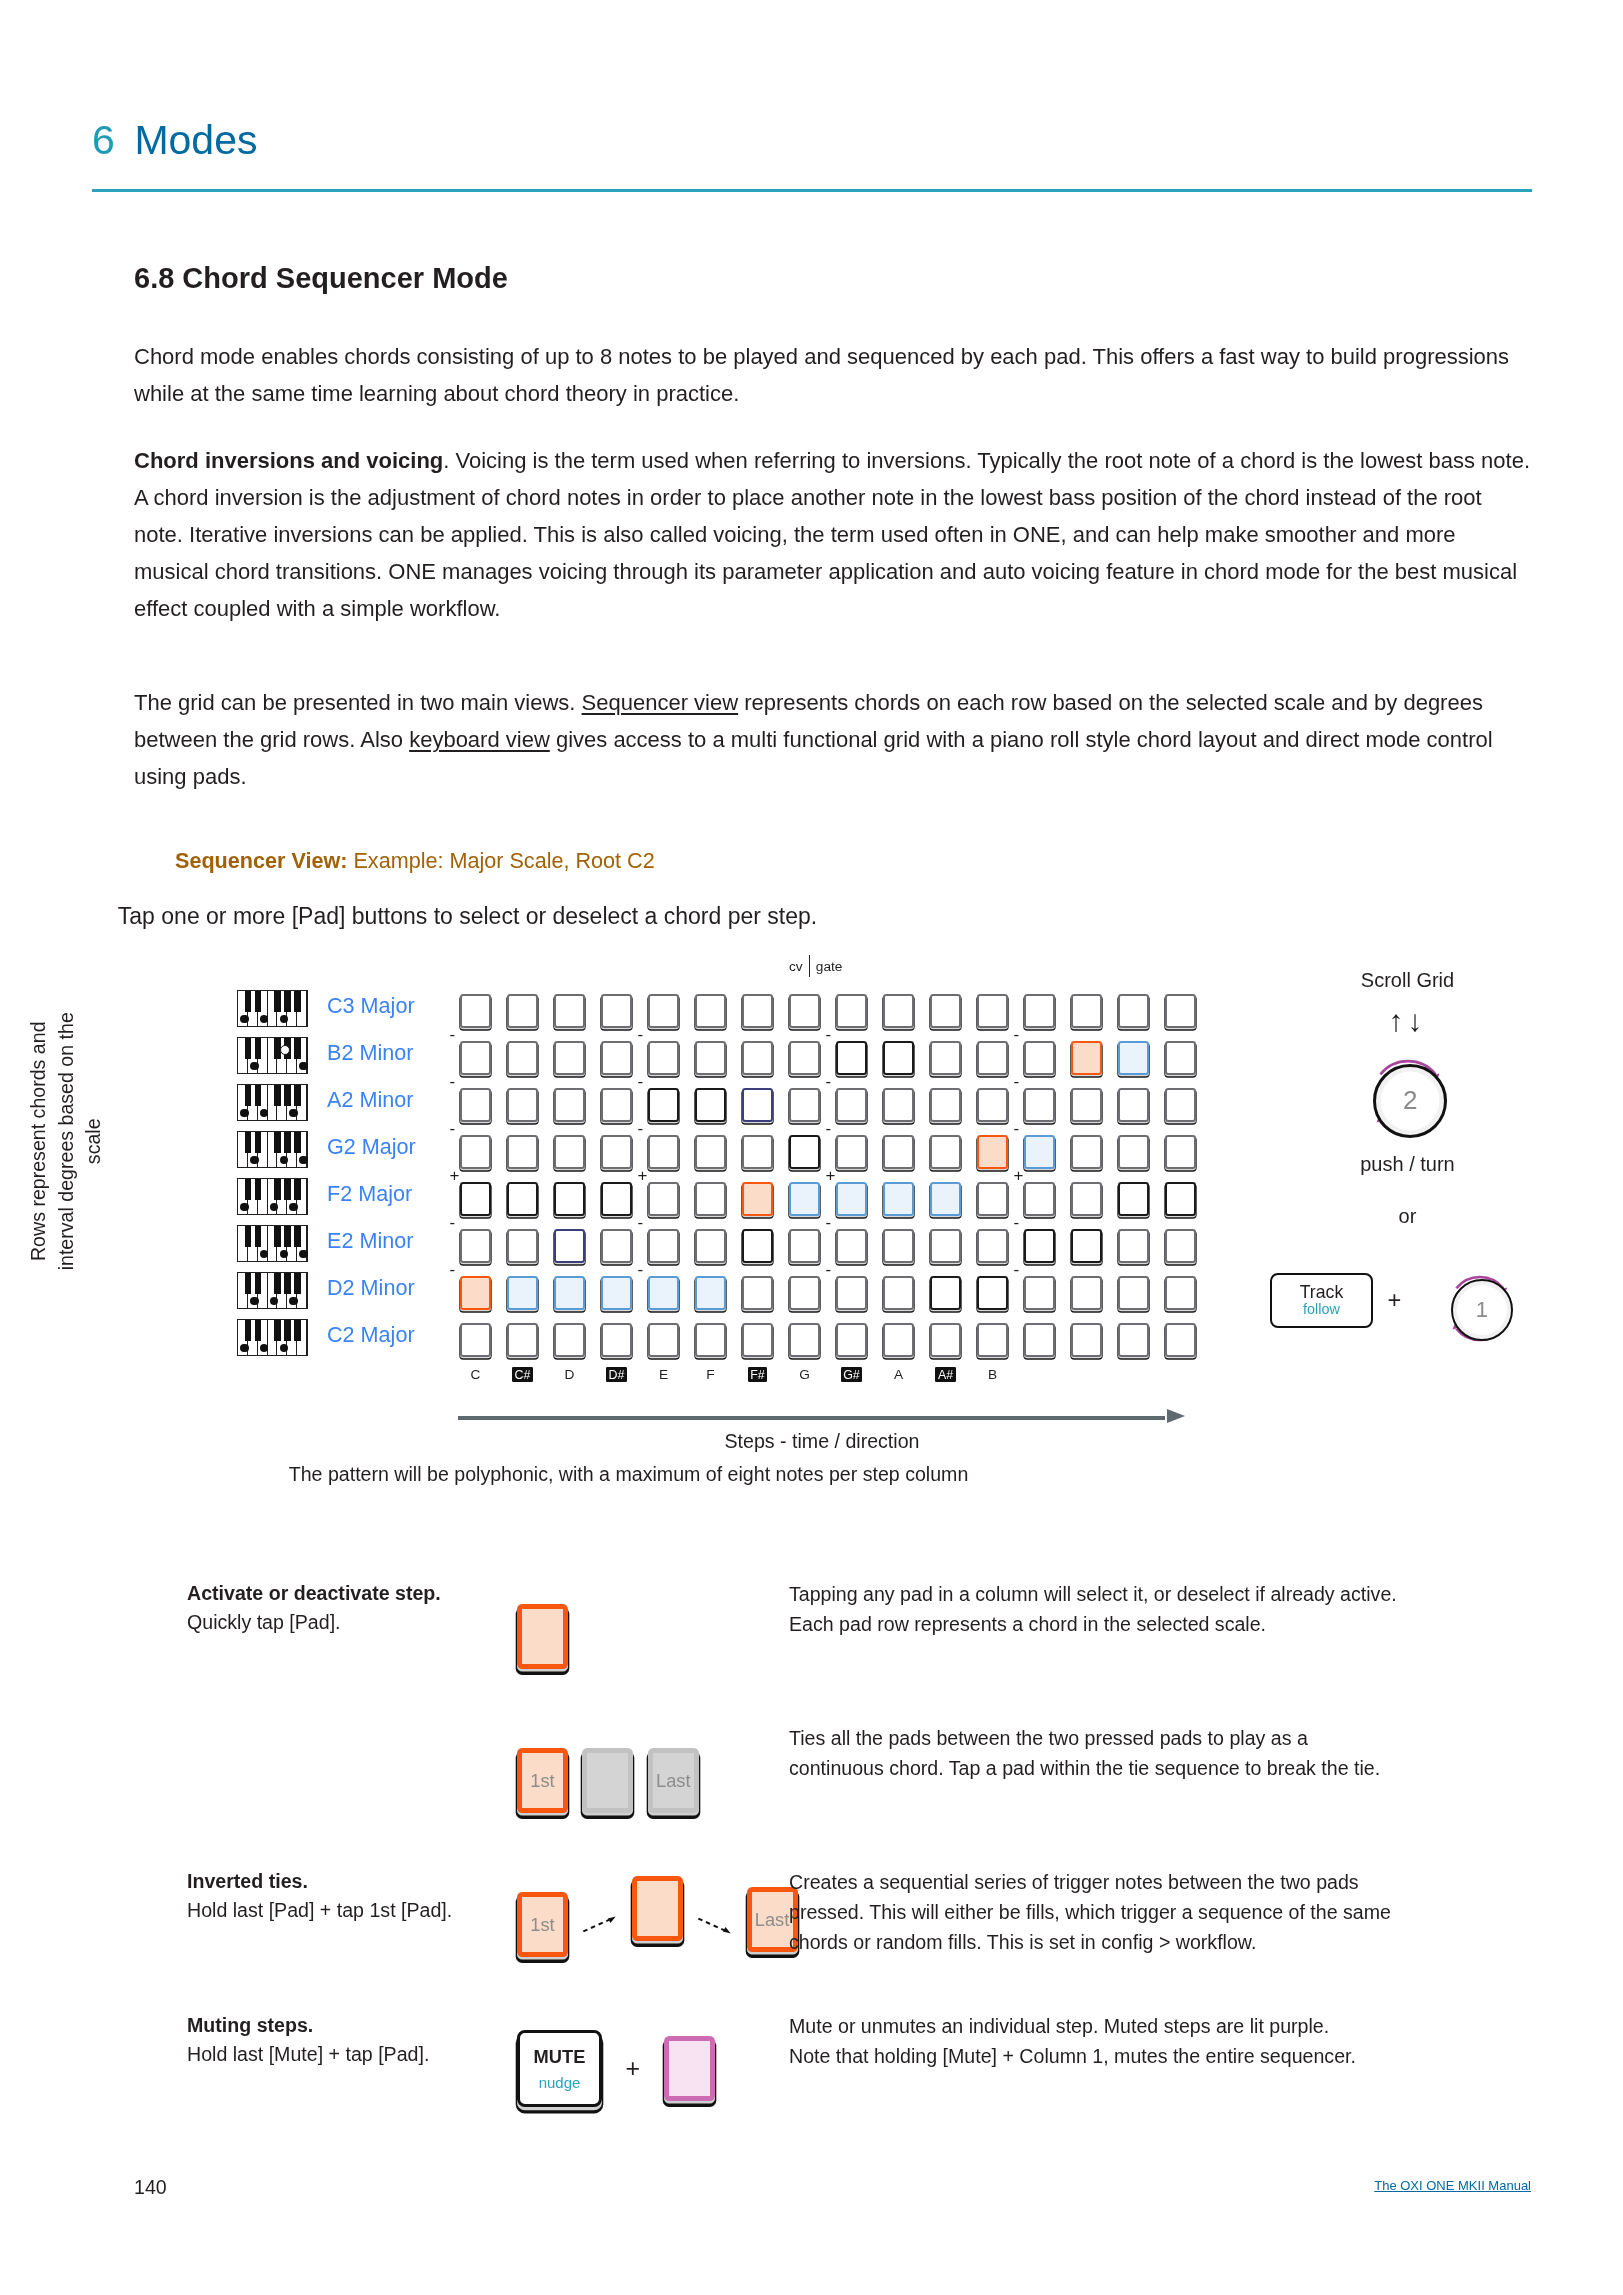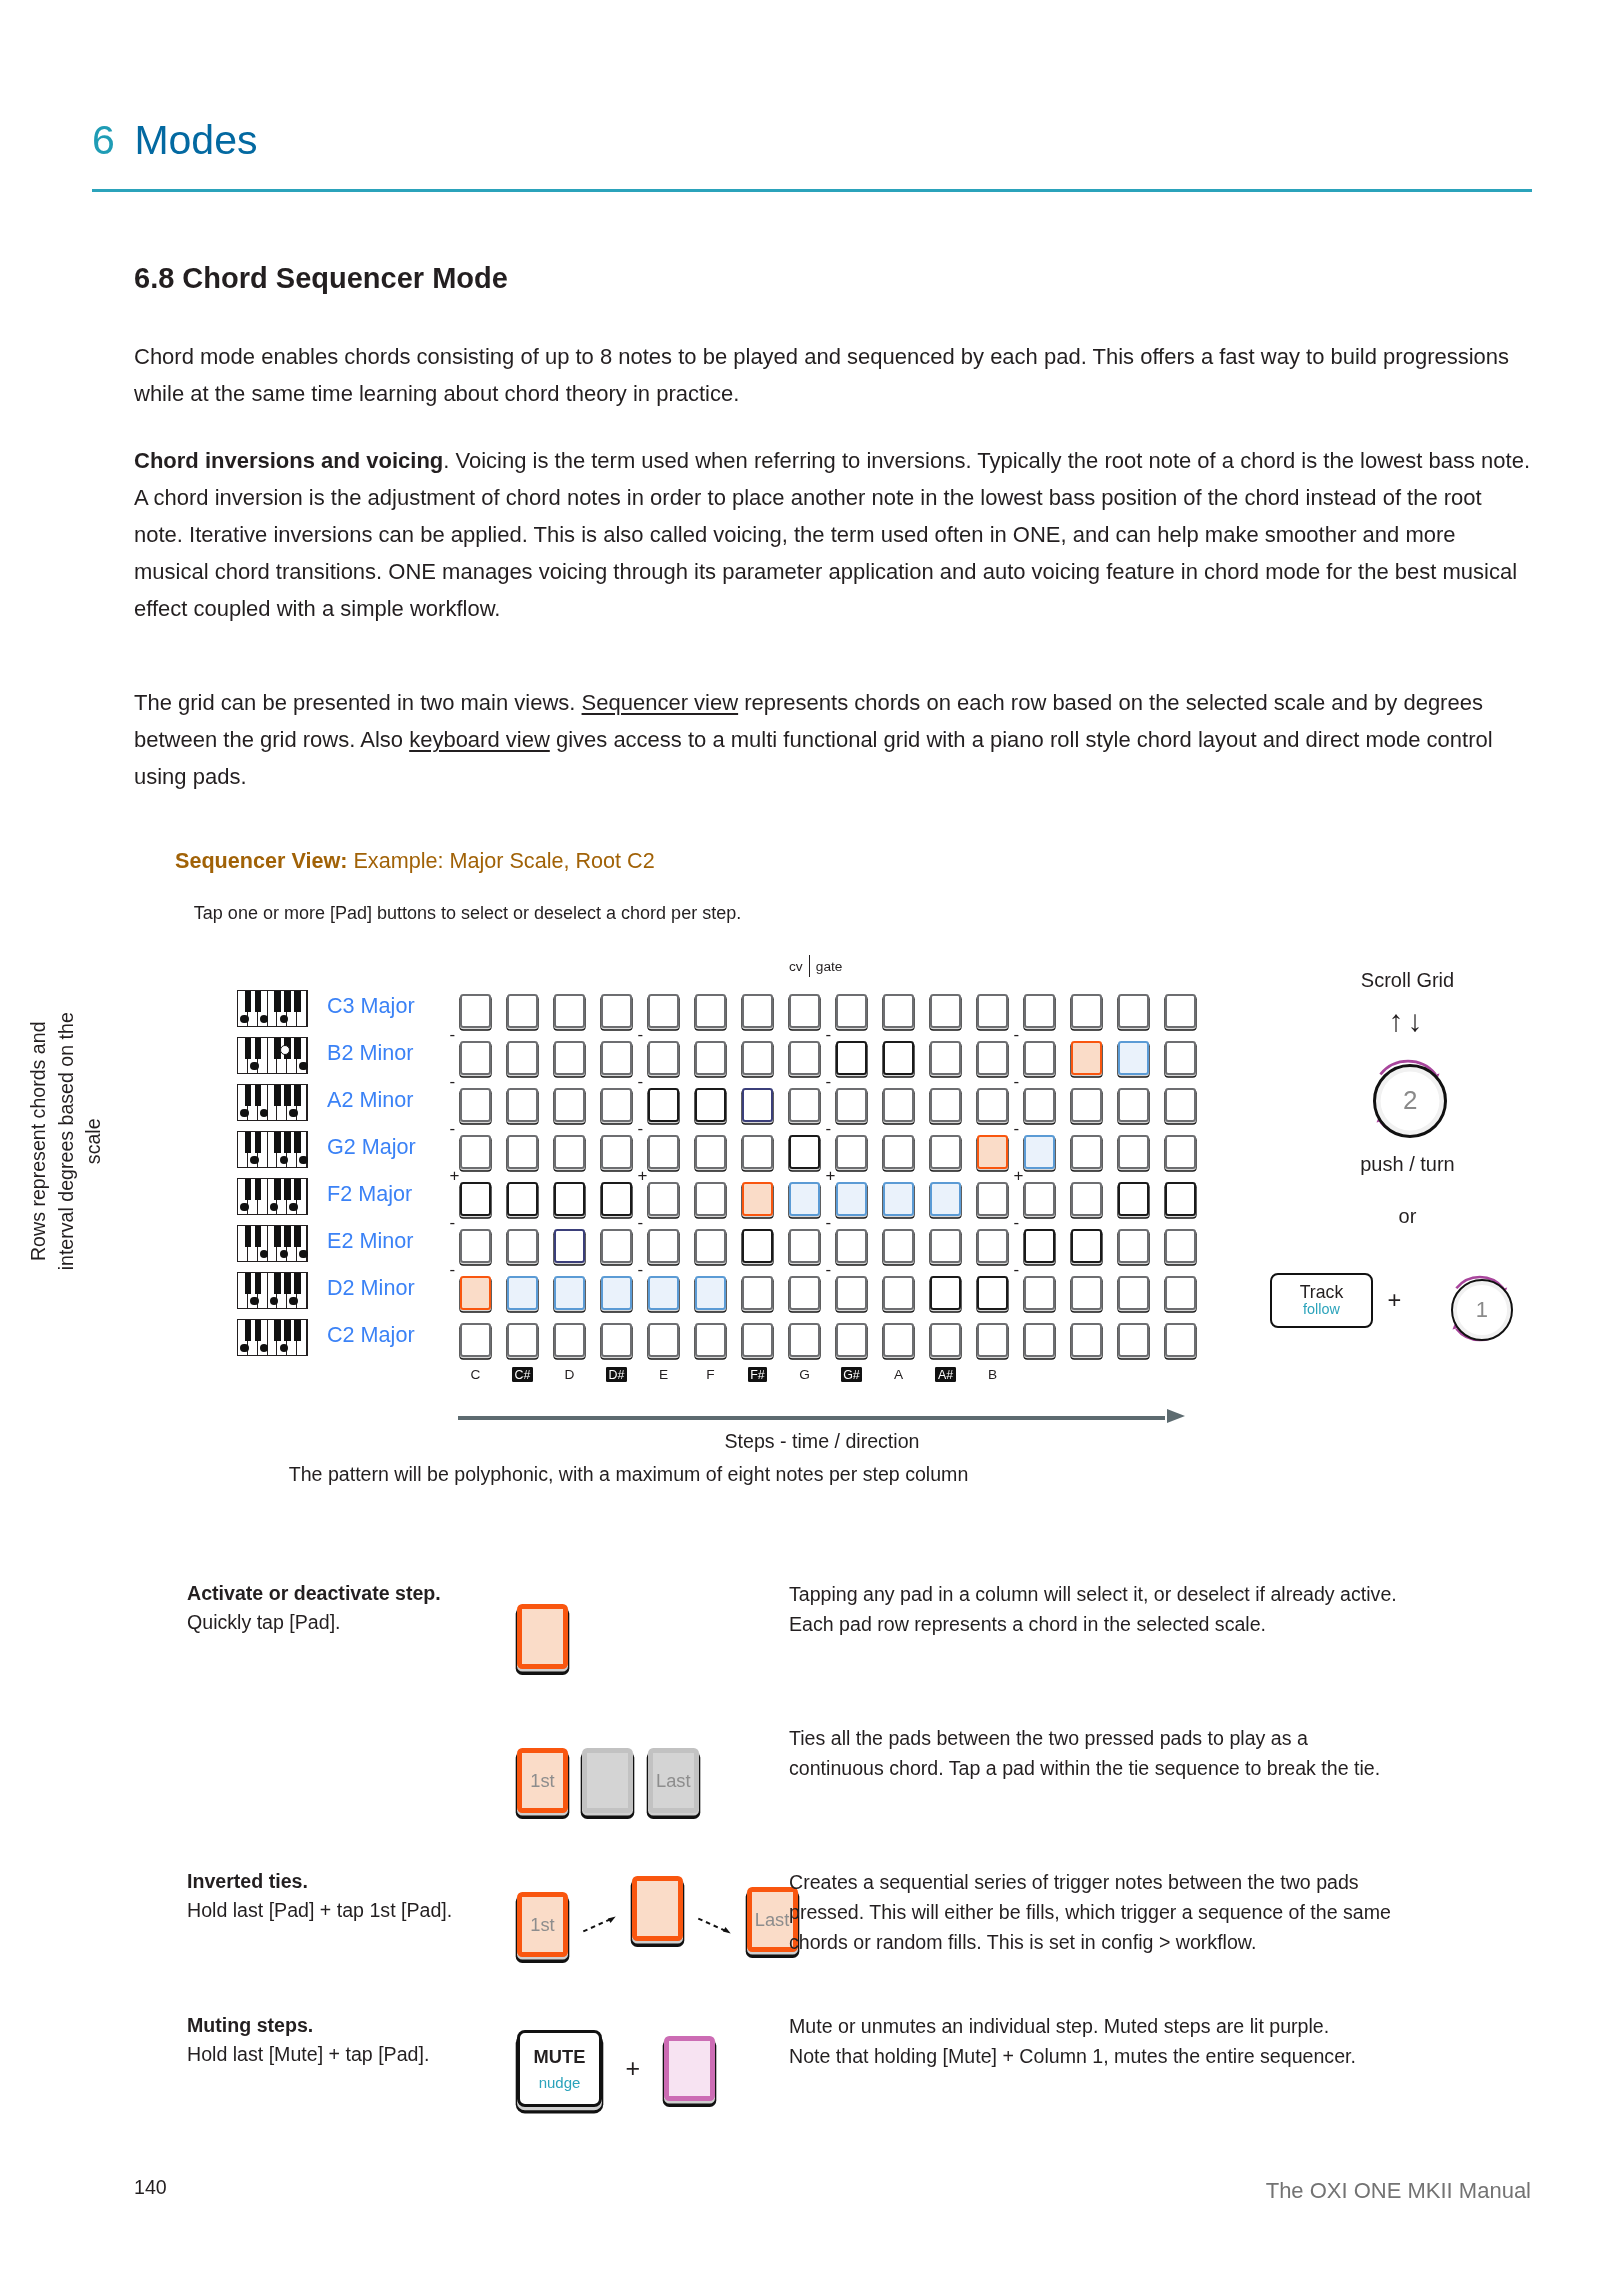--- a/index.html
+++ b/index.html
@@ -19,21 +19,21 @@
   #p1{top:338px;}
   #p2{top:442px;}
   #p3{top:684px;}
   .para b{font-weight:bold;}
   .para u{text-decoration:underline;text-underline-offset:3.3px;}
 
   
   .fig{position:absolute;left:0;top:838px;width:1623px;height:687px;}
   .fig-title{position:absolute;left:175px;top:9.8px;font-size:21.6px;color:#a16207;}
   .fig-title b{font-weight:bold;}
-  .fig-caption-top{position:absolute;left:0;top:65px;width:1353px;text-align:center;font-size:18px;}
+  .fig-caption-top{position:absolute;left:0;top:65px;width:1353px;text-align:center;font-size:23px;}
   .fig-caption-top span{position:relative;left:-209px;}
   .fig-caption-bottom{position:absolute;left:0;top:625px;width:1623px;text-align:center;font-size:19.6px;}
   .fig-caption-bottom span{position:relative;left:-183px;}
 
   
   .vert-label{position:absolute;left:-84px;top:262px;width:301px;transform:rotate(-90deg);transform-origin:center;
               text-align:center;font-size:19.6px;line-height:27.5px;color:#231f20;}
 
   
   .piano-col{position:absolute;left:237px;top:152px;}
@@ -114,21 +114,21 @@
   .bigpad .ptxt{font-size:18.3px;color:#8d8d8d;}
   .mute-btn{width:79px;height:71px;border:3.3px solid #111;border-radius:7.9px;background:#fff;display:flex;
             flex-direction:column;align-items:center;justify-content:center;box-shadow:0 3.3px 0 0 #cfcfcf,0 5.2px 0 1.3px #111;}
   .mute-btn .m1{font-size:18.3px;font-weight:bold;color:#231f20;}
   .mute-btn .m2{font-size:15px;color:#2ba3bb;margin-top:5.2px;}
   .lplus{font-size:25px;margin:0 9.2px;}
   .dashline{width:35px;height:26px;position:relative;}
 
   
   .footer-num{position:absolute;left:134px;top:2176px;font-size:19.6px;color:#231f20;}
-  .footer-txt{position:absolute;right:92px;top:2178px;font-size:22px;color:#737373;}
+  .footer-txt{position:absolute;right:92px;top:2178px;font-size:13px;color:#0369a1;text-decoration:underline;}
 </style>
 </head>
 <body>
 
 <div class="page">
 
   <div class="chapter-head">
     <span class="chapter-num">6</span>
     <span class="chapter-title">Modes</span>
   </div>

